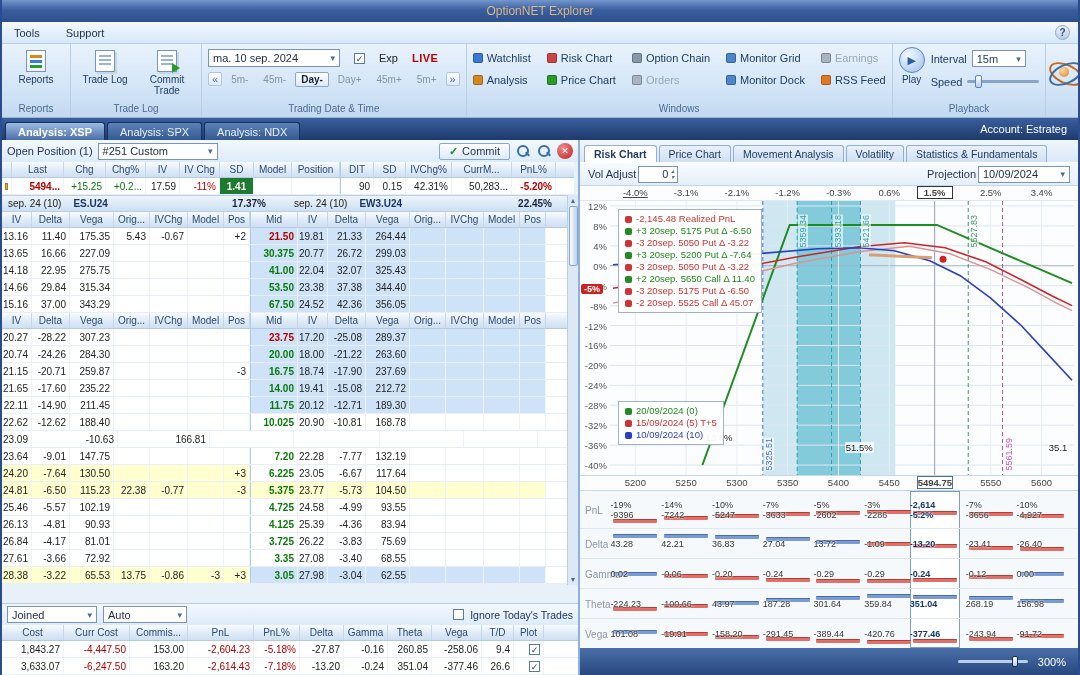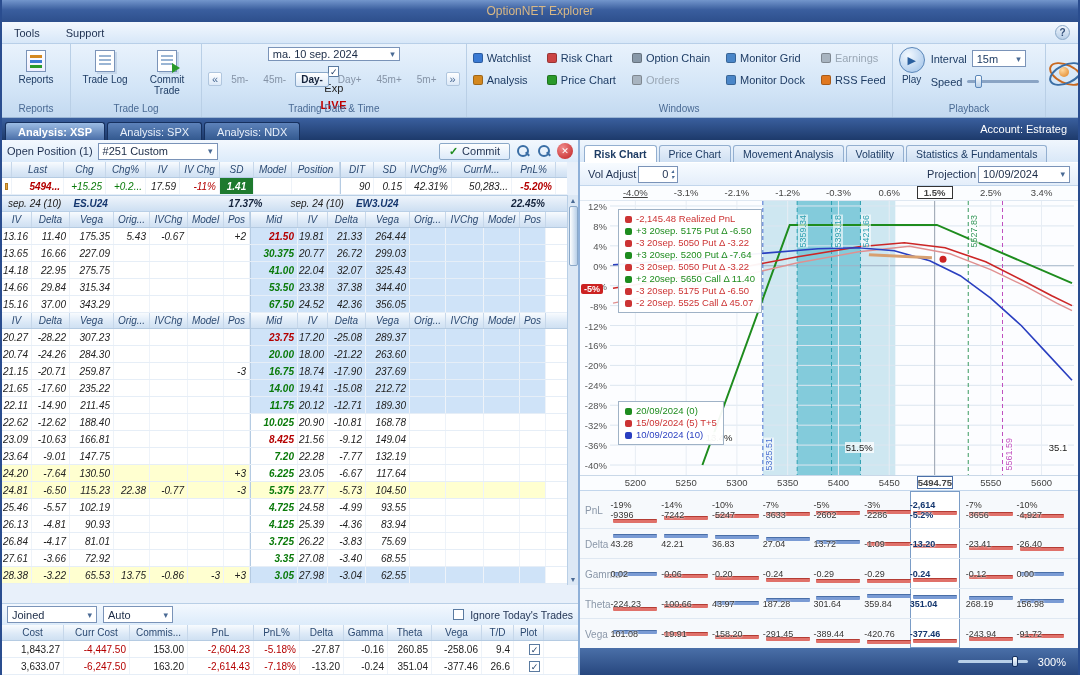--- a/index.html
+++ b/index.html
@@ -16,21 +16,21 @@
 .ribbon{height:74px;flex:0 0 74px;background:linear-gradient(#e9f2fc,#d3e5f7 60%,#c3d9f0);display:flex;border-bottom:1px solid #9ab5d4;}
 .rgroup{display:flex;flex-direction:column;border-right:1px solid #b9cfe6;padding:3px 6px 0;}
 .rgroup-label{margin-top:auto;text-align:center;font-size:10px;color:#4a6a94;padding:2px 0 3px;white-space:nowrap;}
 .rgroup-body{display:flex;gap:6px;align-items:flex-start;}
 .big-btn{width:56px;display:flex;flex-direction:column;align-items:center;gap:2px;font-size:10px;color:#1e3c64;text-align:center;padding:2px;border:1px solid transparent;border-radius:3px;}
 .icon-doc{width:20px;height:22px;background:#fff;border:1px solid #7a93b8;position:relative;box-shadow:2px 2px 0 #c6d7ea;}
 .icon-doc::before{content:"";position:absolute;left:3px;top:4px;width:12px;height:2px;background:#9ab5d4;box-shadow:0 4px 0 #9ab5d4,0 8px 0 #9ab5d4;}
 .icon-doc.commit::after{content:"";position:absolute;right:-4px;bottom:-2px;border-left:8px solid #2a9a2a;border-top:5px solid transparent;border-bottom:5px solid transparent;}
 .icon-rep{width:20px;height:22px;display:block;background:linear-gradient(#fff,#eef);border:1px solid #7a93b8;position:relative;}
 .icon-rep::before{content:"";position:absolute;left:3px;top:4px;width:12px;height:3px;background:#d4881f;box-shadow:0 5px 0 #3a7ad4,0 10px 0 #2a9a2a;}
-.dt-row{display:flex;align-items:center;gap:5px;height:22px;flex-direction:column;}
+.dt-row{display:flex;align-items:center;gap:14px;height:22px;}
 .date-input{width:132px;height:18px;background:#fff;border:1px solid #7a93b8;display:flex;align-items:center;padding:0 4px;font-size:11px;color:#1a2a45;}
 .date-input .dd{margin-left:auto;color:#4a6a94;font-size:9px;}
 .cbx{display:inline-block;width:11px;height:11px;border:1px solid #5a7aa0;background:#fff;font-size:9px;line-height:11px;text-align:center;color:#1e3c64;}
 .cbx.empty{color:transparent;}
 .live{color:#c00000;font-weight:bold;font-size:11px;letter-spacing:.5px;}
 .nav-row{display:flex;align-items:center;gap:3px;height:20px;}
 .nav-arrow{color:#4a6a94;font-size:11px;padding:0 3px;border:1px solid #b0c6de;background:linear-gradient(#fff,#dce9f8);border-radius:2px;}
 .navs{display:flex;gap:3px;}
 .nav-btn{font-size:10px;color:#8593a6;padding:1px 5px;border:1px solid transparent;border-radius:2px;}
 .nav-btn.active{color:#14233c;font-weight:bold;border:1px solid #8aa8c8;background:linear-gradient(#fff,#dce9f8);}
@@ -53,26 +53,26 @@
 .logo .core{position:absolute;left:13px;top:13px;width:10px;height:10px;border-radius:50%;background:radial-gradient(circle at 35% 30%,#ffd9a0,#e08020);}
 
 .tabstrip{height:22px;flex:0 0 22px;background:linear-gradient(#3a5f9e,#1d3a6b);display:flex;align-items:flex-end;padding:0 3px;color:#fff;}
 .dtabs{display:flex;align-items:flex-end;}
 .dtab{padding:3px 12px 2px;font-size:11px;background:linear-gradient(#5d82ba,#33598f);border:1px solid #16305e;border-bottom:none;border-radius:3px 3px 0 0;margin-right:2px;color:#e8f0fa;}
 .dtab.active{background:linear-gradient(#9cbce4,#4a6fa8);color:#fff;font-weight:bold;}
 .account{margin-left:auto;align-self:center;padding-right:8px;font-size:11px;color:#fff;}
 
 .main{flex:1;display:flex;overflow:hidden;}
 .left-panel{width:578px;flex:0 0 578px;background:#e8f0fa;border-right:2px solid #8fb0d8;display:flex;flex-direction:column;position:relative;overflow:hidden;}
-.lp-m{margin-right:11px;font-style:italic;}
+.lp-m{margin-right:4px;}
 .pos-toolbar{height:22px;flex:0 0 22px;display:flex;align-items:center;gap:5px;padding:0 5px;background:linear-gradient(#f3f8fe,#dcebfa);}
 .pos-toolbar .lab{font-size:11px;color:#1e3050;}
 .dropdown{background:#fff;border:1px solid #7a93b8;height:17px;display:flex;align-items:center;gap:4px;padding:0 4px;font-size:11px;color:#1a2a45;}
 .dropdown .dd{margin-left:auto;font-size:9px;color:#4a6a94;}
-.w120{width:120px;}.w90{width:90px;}.w70{width:70px;}.w92{width:92px;}
+.w120{width:120px;}.w90{width:90px;}.w70{width:84px;}.w92{width:92px;}
 .commit-btn{display:flex;align-items:center;gap:4px;border:1px solid #8aa8c8;background:linear-gradient(#fdfefe,#dceafa);padding:1px 9px;border-radius:2px;font-size:11px;color:#1e3050;}
 .chk-g{color:#1e8c1e;font-weight:bold;}
 .tool-ic{width:16px;height:16px;display:inline-block;position:relative;}
 .tool-ic.mag::before{content:"";position:absolute;left:2px;top:2px;width:8px;height:8px;border:2px solid #3a6ea5;border-radius:50%;}
 .tool-ic.mag::after{content:"";position:absolute;left:10px;top:10px;width:5px;height:2px;background:#3a6ea5;transform:rotate(45deg);}
 .tool-ic.xred{background:radial-gradient(circle at 35% 30%,#f08a8a,#c02020);border-radius:50%;color:#fff;font-size:9px;line-height:16px;text-align:center;}
 
 .tbl{font-size:10px;background:#fff;}
 .tbl .tr{display:grid;height:17px;align-items:center;border-bottom:1px solid #e6eef7;background:#fff;}
 .tbl .tr.th{height:16px;background:linear-gradient(#f8fbfe,#dce9f7 60%,#cfe0f2);border-bottom:1px solid #b5cbe2;color:#2c4a72;}
@@ -573,21 +573,21 @@
             <div class="td"></div>
             <div class="td rh sp c-green c-b">10.025</div>
             <div class="td rh">20.90</div>
             <div class="td rh">-10.81</div>
             <div class="td rh">168.78</div>
             <div class="td rh"></div>
             <div class="td rh"></div>
             <div class="td rh"></div>
             <div class="td rh"></div>
           </div>
-          <div class="tr" style="grid-template-columns: 30px 38px 44px 36px 38px 36px 26px 48px 30px 38px 44px 36px 38px 36px 26px;">
+          <div class="tr" style="grid-template-columns: 30px 38px 44px 36px 38px 36px 26px 48px 30px 38px 44px 36px 38px 36px 26px; gap: 48px;">
             <div class="td">23.09</div>
             <div class="td">-10.63</div>
             <div class="td">166.81</div>
             <div class="td"></div>
             <div class="td"></div>
             <div class="td"></div>
             <div class="td"></div>
             <div class="td rh sp c-red c-b">8.425</div>
             <div class="td rh">21.56</div>
             <div class="td rh">-9.12</div>

